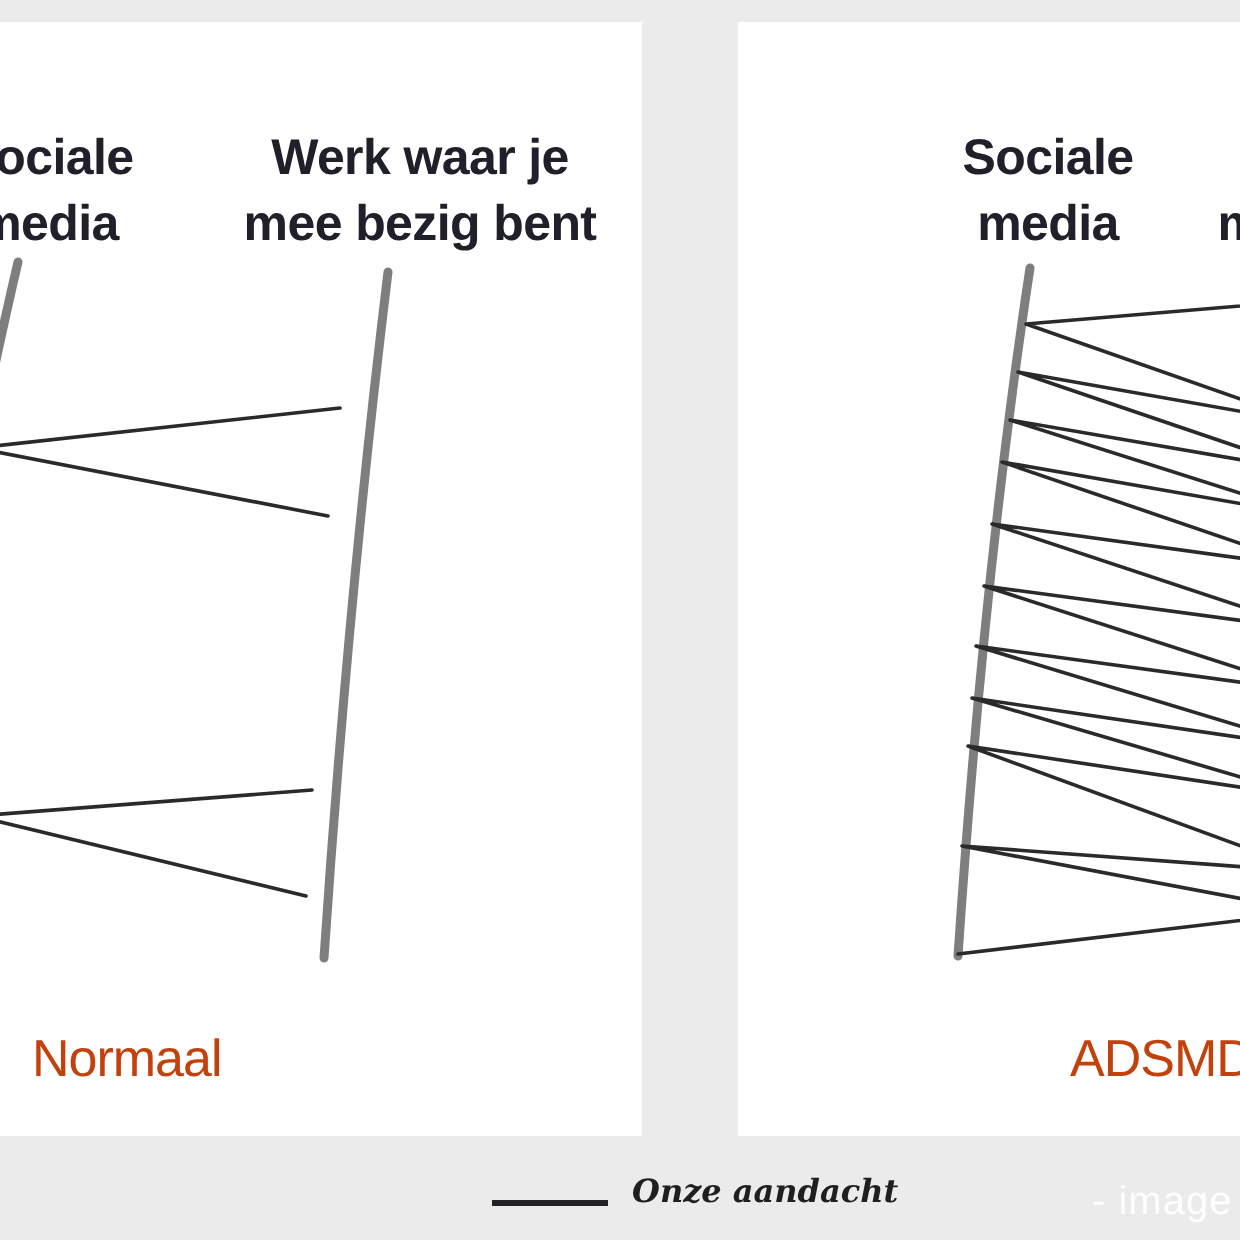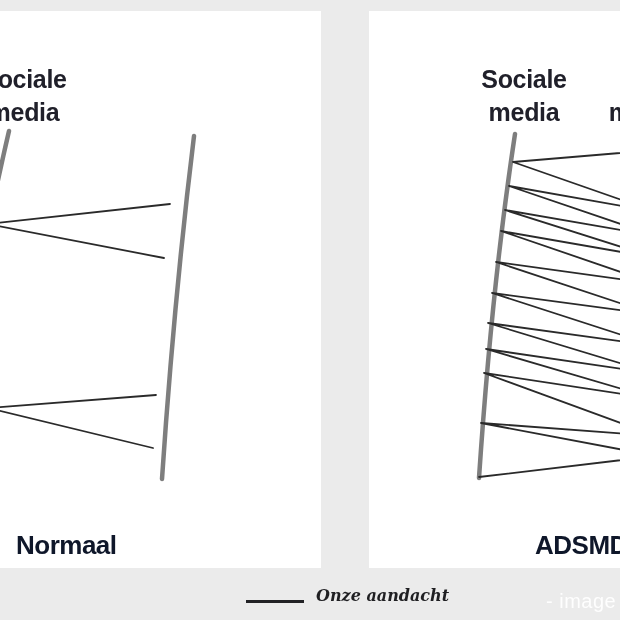--- a/index.html
+++ b/index.html
@@ -11,22 +11,22 @@
   .card{position:absolute;top:11px;height:557px;background:#ffffff;}
   .card-left{left:0;width:321px;}
   .card-right{left:369px;width:251px;}
   .overlay{position:absolute;left:0;top:0;}
   .toplabel{
     position:absolute;top:63px;transform:translateX(-50%);
     text-align:center;font-weight:700;font-size:25px;line-height:33px;
     color:#20202a;letter-spacing:-0.3px;white-space:nowrap;
   }
   .caption{
-    position:absolute;top:530px;font-weight:700;font-size:26px;
-    color:#0f172a;letter-spacing:-0.5px;white-space:nowrap;
+    position:absolute;top:514px;font-weight:400;font-size:26px;
+    color:#c2410c;letter-spacing:-0.5px;white-space:nowrap;
   }
   .legend-line{position:absolute;left:246px;top:600px;width:58px;height:3px;background:#222225;}
   .legend-label{
     position:absolute;left:316px;top:586px;
     font-family:"DejaVu Serif",serif;font-style:italic;font-weight:600;
     font-size:16px;color:#1f1f22;white-space:nowrap;
   }
   .watermark{
     position:absolute;left:546px;top:590px;
     font-size:20px;font-weight:500;color:rgba(255,255,255,0.93);
@@ -48,20 +48,24 @@
       <polyline points="156,395 -12,408 153,448" fill="none" stroke="#2a2a2a" stroke-width="1.8" stroke-linecap="round" stroke-linejoin="round"></polyline>
       <path d="M 515,134 Q 492,285 479,478" fill="none" stroke="#7e7e7e" stroke-width="4.5" stroke-linecap="round"></path>
       <polyline points="656,150 513,162 656,212 509,186 656,236 505,210 656,258 501,231 656,284 496,262 656,315 492,293 656,346 488,323 656,374 486,349 656,399 484,373 656,436 481,423 656,456 479,477" fill="none" stroke="#2a2a2a" stroke-width="1.8" stroke-linecap="round" stroke-linejoin="round"></polyline>
     </svg>
 
   <div class="toplabel" style="left:24px">
     <div>Sociale</div>
     <div>media</div>
   </div>
 
+  <div class="toplabel" style="left:210px">
+    <div>Werk waar je</div>
+    <div>mee bezig bent</div>
+  </div>
 
   <div class="toplabel" style="left:524px">
     <div>Sociale</div>
     <div>media</div>
   </div>
 
   <div class="toplabel" style="left:697px">
     <div>Werk waar je</div>
     <div>mee bezig bent</div>
   </div>

